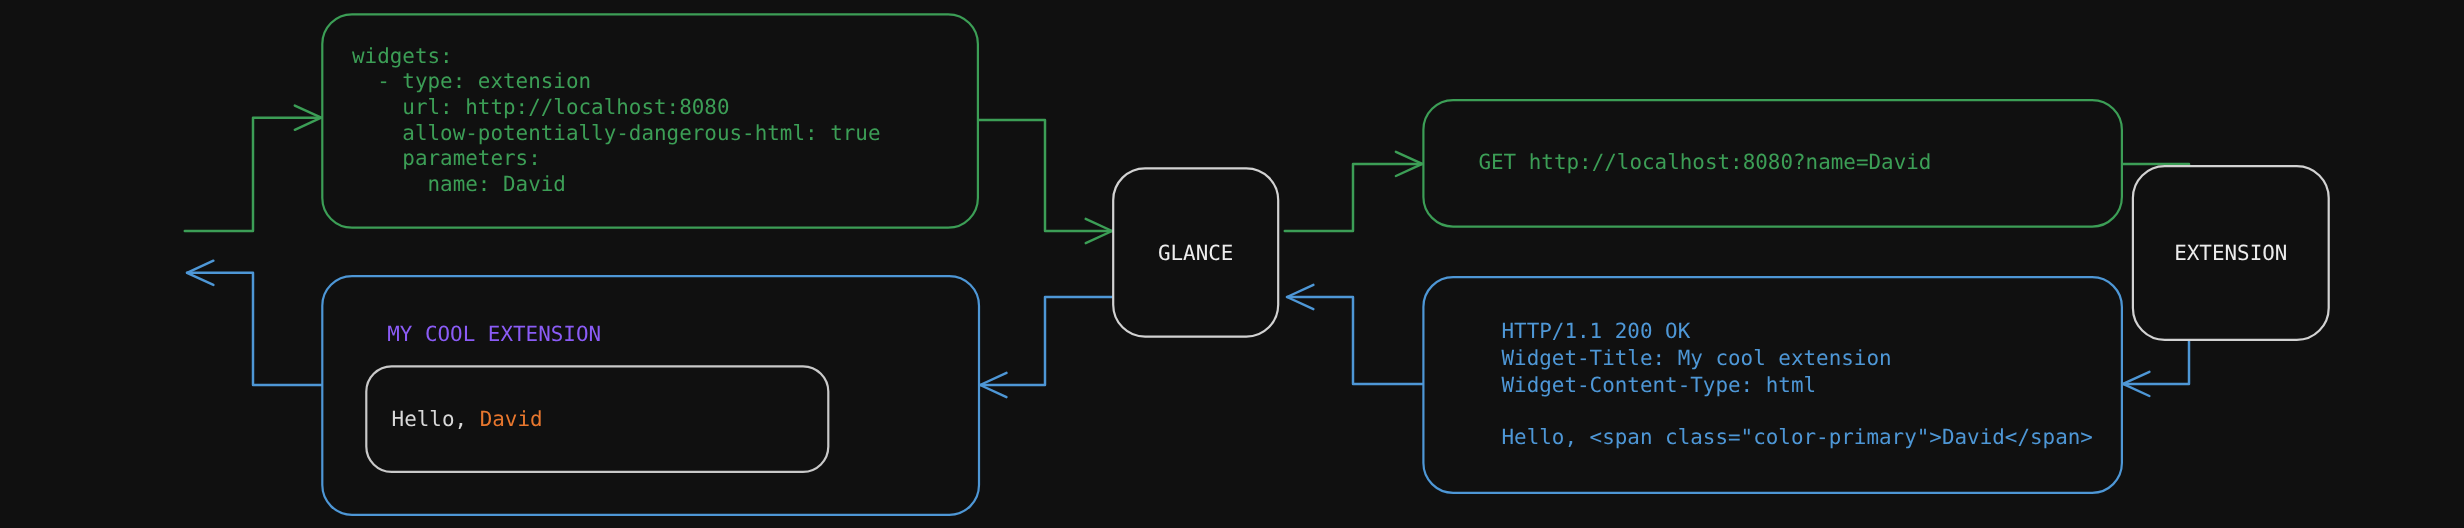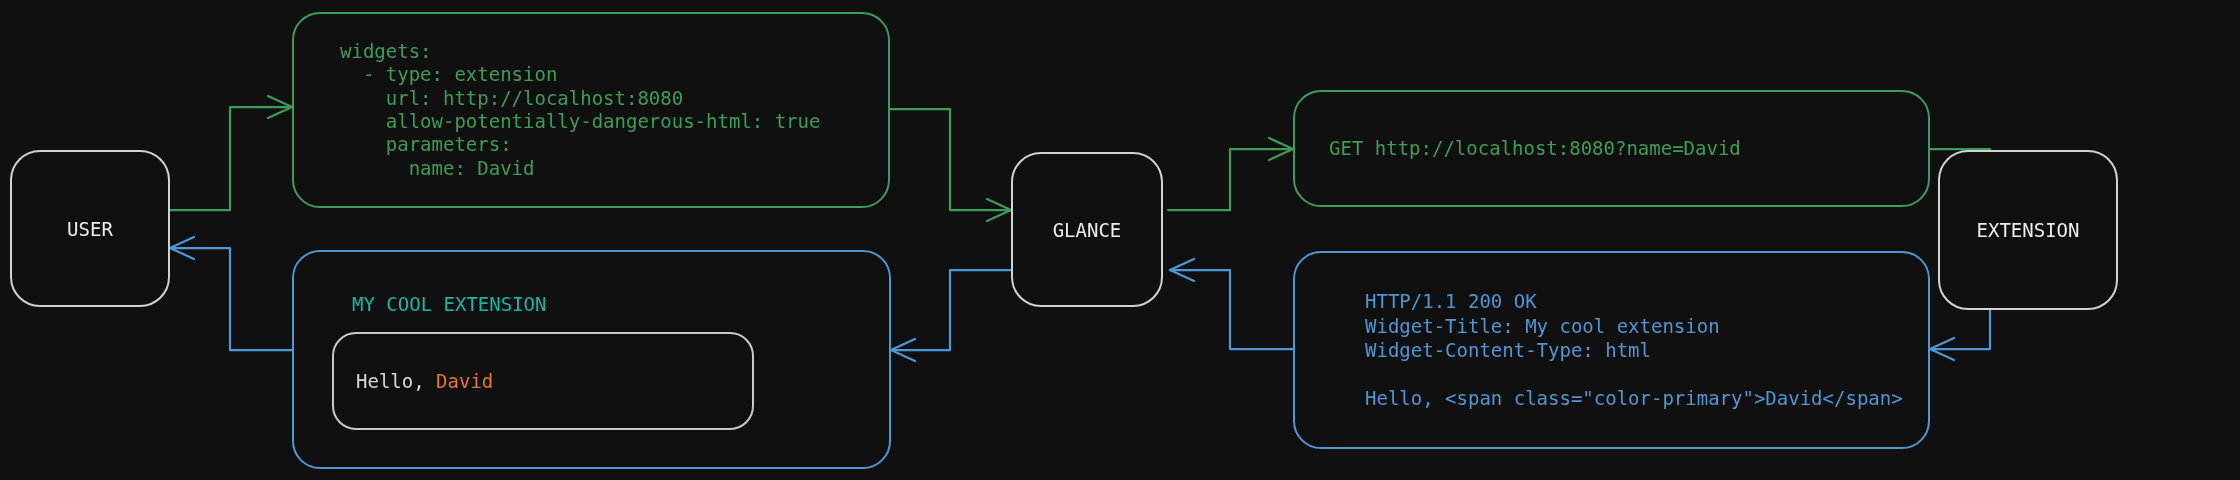--- a/index.html
+++ b/index.html
@@ -40,38 +40,38 @@
 
   .big-box{
     position:absolute;
     border-radius:28px;
     background:var(--bg);
     display:flex;align-items:center;
   }
   .box-green{border:2px solid var(--green);}
   .box-blue{border:2px solid var(--blue);}
 
-  .box-config{left:292px;top:12px;width:598px;height:196px;padding-left:20px;}
+  .box-config{left:292px;top:12px;width:598px;height:196px;}
   .box-request{left:1293px;top:90px;width:637px;height:117px;}
   .box-response{left:1293px;top:251px;width:637px;height:198px;}
   .box-widget{left:292px;top:250px;width:599px;height:219px;display:block;}
 
   pre.code{
     font-family:inherit;
     font-size:19px;
     line-height:23.4px;
     white-space:pre;
   }
   .box-config pre.code{color:var(--green);padding-left:26px;}
-  .box-request pre.code{color:var(--green);padding-left:34px;}
+  .box-request pre.code{color:var(--green);padding-left:49px;}
   .box-response pre.code{color:var(--blue);padding-left:70px;line-height:24.3px;}
 
   .widget-title{
     position:absolute;left:58px;top:291px;
-    color:#14b8a6;font-size:19px;white-space:pre;
+    color:#8b5cf6;font-size:19px;white-space:pre;
   }
   .box-widget .widget-title{top:41px;left:58px;}
   .inner-card{
     position:absolute;left:38px;top:80px;width:422px;height:98px;
     border:2px solid var(--inner-border);
     border-radius:24px;
     display:flex;align-items:center;
     background:var(--bg);
   }
   .greeting{padding-left:22px;font-size:19px;white-space:pre;color:#d9d9d9;}
@@ -96,23 +96,20 @@
     <path class="blue" d="M2052 270 H1990 V349 H1930"></path>
     <path class="blue" d="M1954 338 L1930 349 L1954 360"></path>
     <path class="blue" d="M1295 349 H1230 V270 H1170"></path>
     <path class="blue" d="M1194 259 L1170 270 L1194 281"></path>
     <path class="blue" d="M1013 270 H950 V350 H891"></path>
     <path class="blue" d="M915 339 L891 350 L915 361"></path>
     <path class="blue" d="M294 350 H230 V248 H170"></path>
     <path class="blue" d="M194 237 L170 248 L194 259"></path>
   </svg>
 
-  <div class="node node-user">
-    <span>USER</span>
-  </div>
   <div class="node node-glance">
     <span>GLANCE</span>
   </div>
   <div class="node node-extension">
     <span>EXTENSION</span>
   </div>
 
   <div class="big-box box-green box-config">
     <pre class="code">widgets:
   - type: extension

